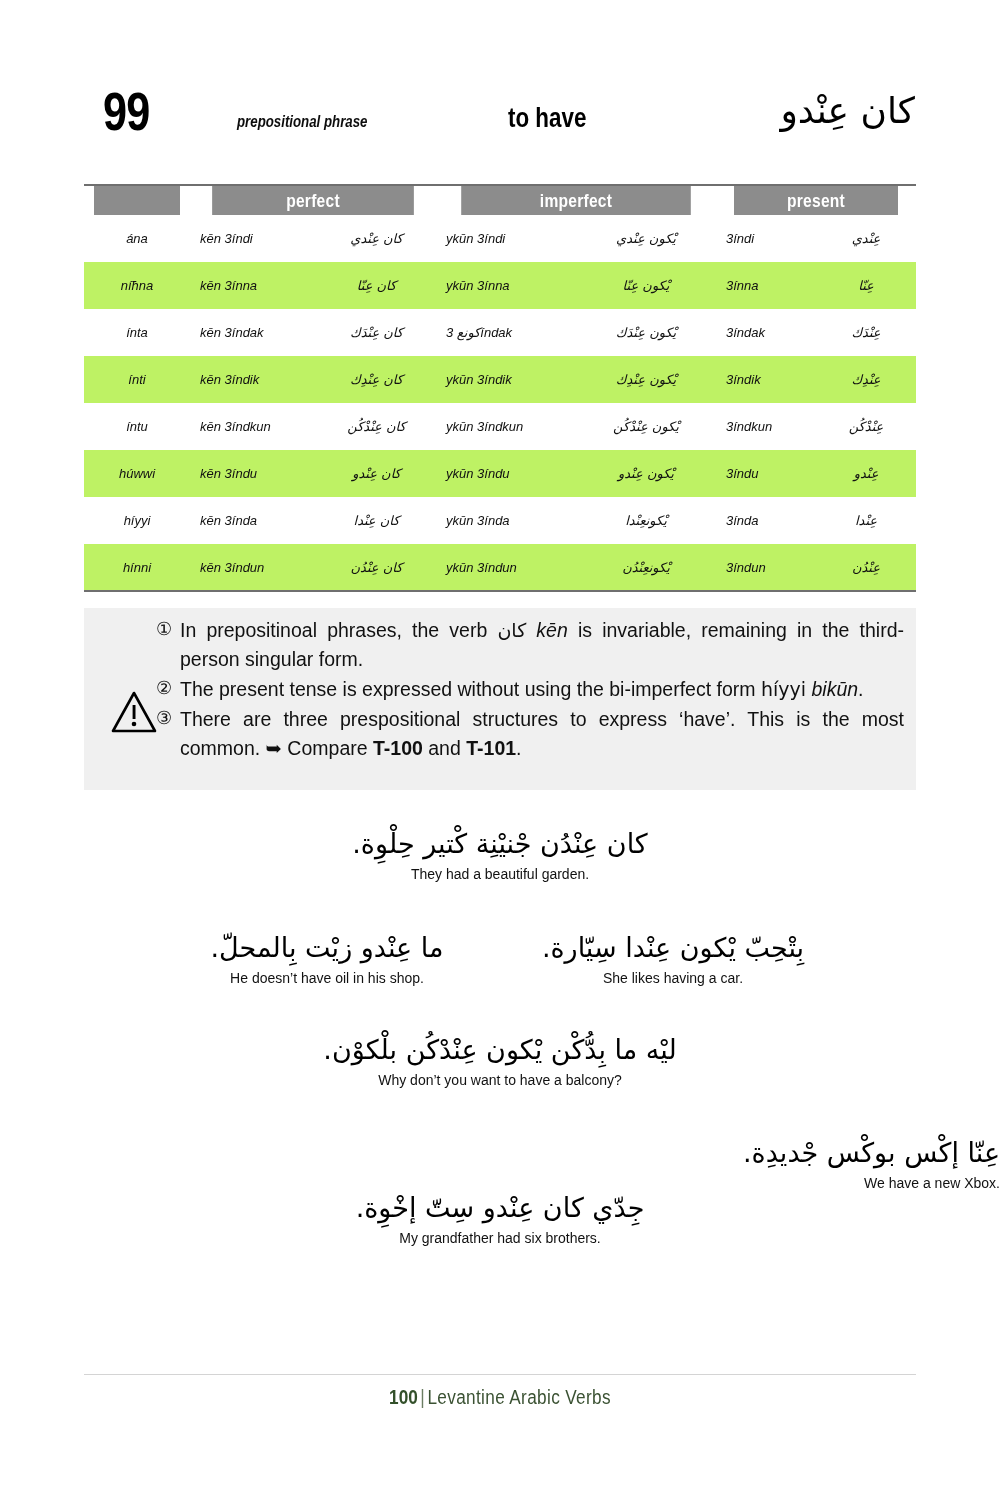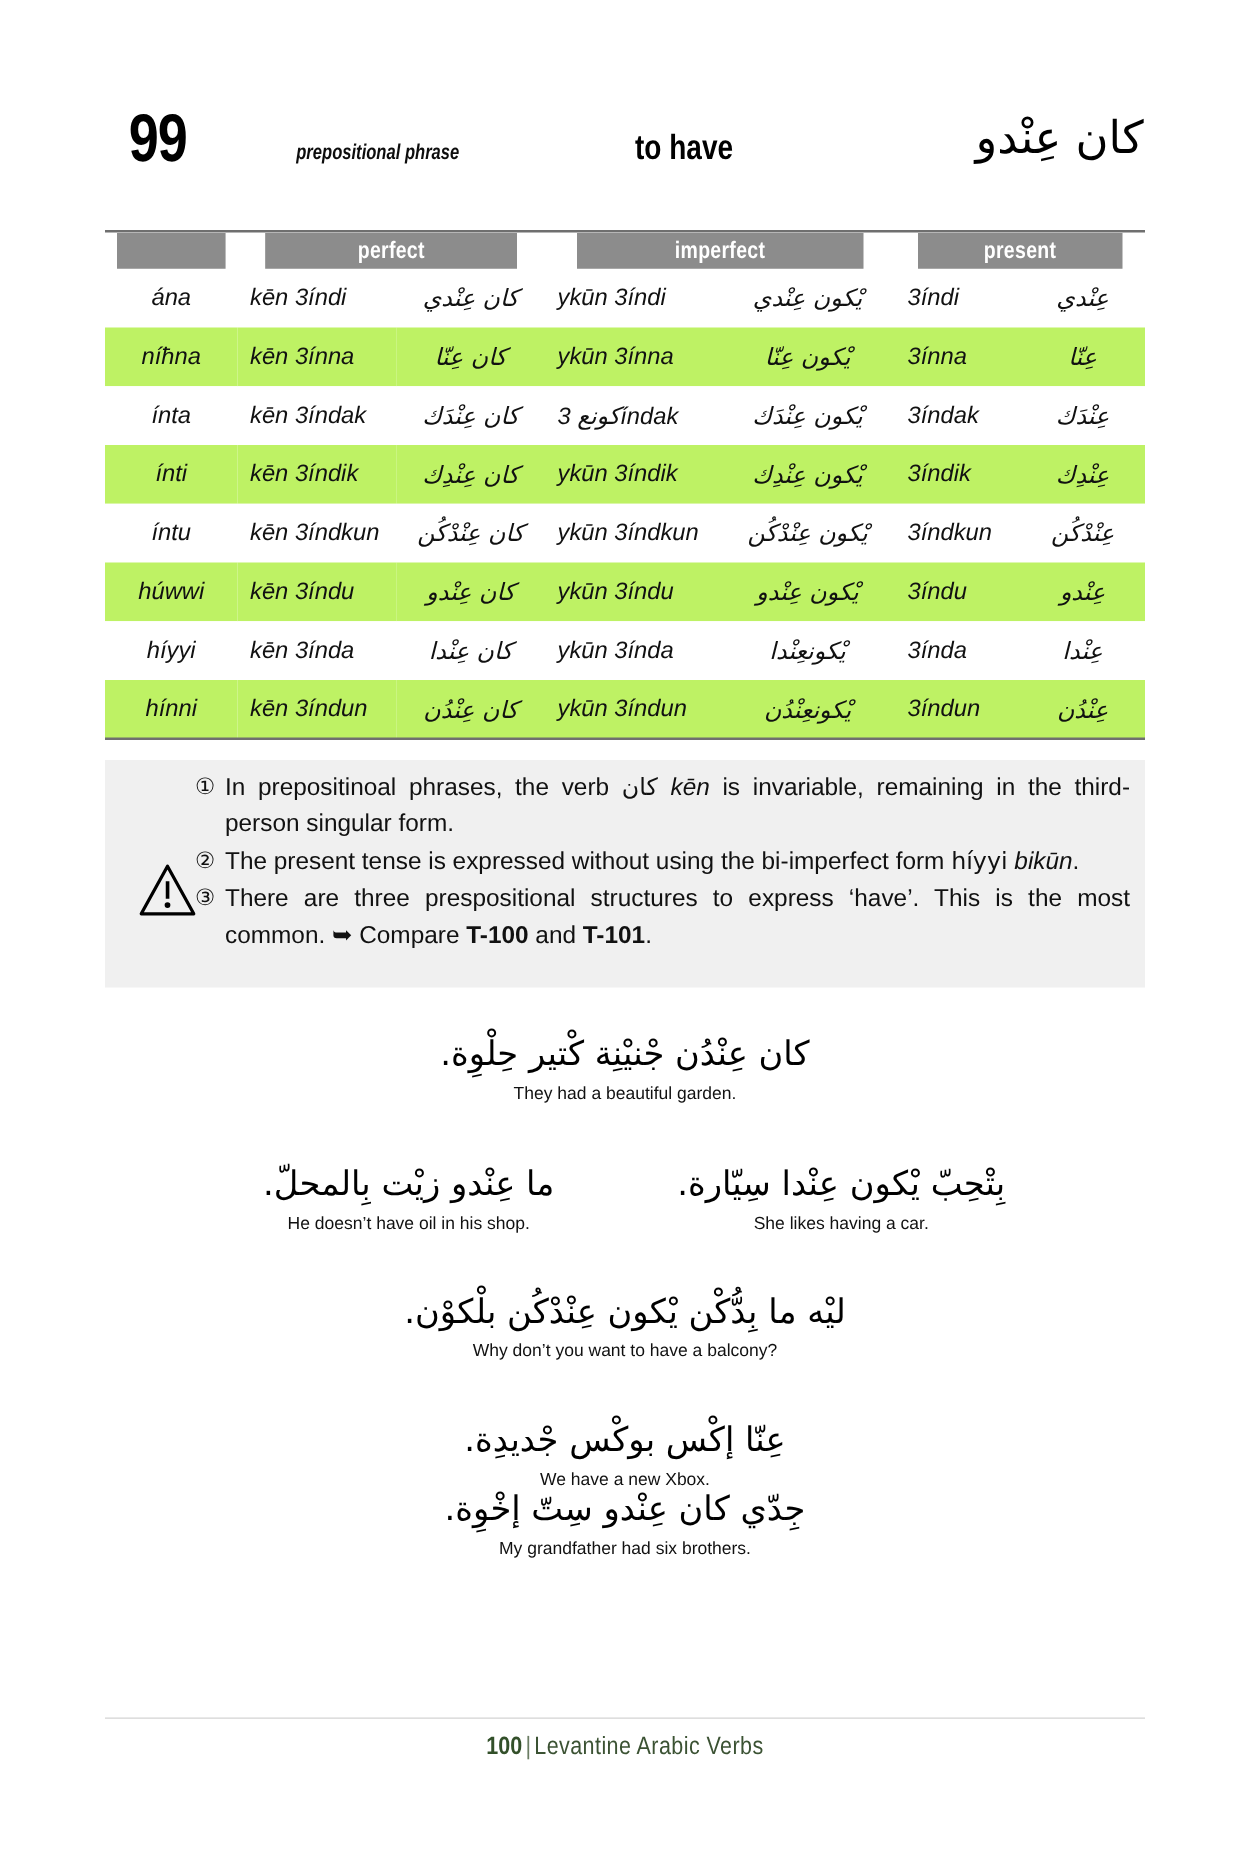--- a/index.html
+++ b/index.html
@@ -100,21 +100,21 @@
     height: 29px;
     padding: 0;
     text-align: center;
     border: none;
   }
   table.conj th.blank { background: #8c8c8c; }
 
   table.conj td {
     height: 47px;
     padding: 0 10px;
-    font-size: 19px;
+    font-size: 13px;
     vertical-align: middle;
     border: none;
   }
   tr.alt td { background: #bef264; }
   tr.norm td { background: #ffffff; }
 
   td.pron {
     text-align: center;
     font-style: italic;
     font-size: 19px;
@@ -408,21 +408,21 @@
       <div class="ex-ar" id="ex2a">بِتْحِبّ يْكون عِنْدا سِيّارة.</div>
       <div class="ex-en" id="ex2e">She likes having a car.</div>
     </div>
   </div>
 
   <div class="ex-block" style="top:1032px;">
     <div class="ex-ar" id="ex3a">ليْه ما بِدُّكْن يْكون عِنْدْكُن بلْكوْن.</div>
     <div class="ex-en" id="ex3e">Why don’t you want to have a balcony?</div>
   </div>
 
-  <div class="ex-block" style="top:1135px;">
+  <div class="ex-block" style="top:1135px;text-align:right;">
     <div class="ex-ar" id="ex4a">عِنّا إكْس بوكْس جْديدِة.</div>
     <div class="ex-en" id="ex4e">We have a new Xbox.</div>
   </div>
 
   <div class="ex-block" style="top:1190px;">
     <div class="ex-ar" id="ex5a">جِدّي كان عِنْدو سِتّ إخْوِة.</div>
     <div class="ex-en" id="ex5e">My grandfather had six brothers.</div>
   </div>
 
   <div class="footer-rule"></div>

